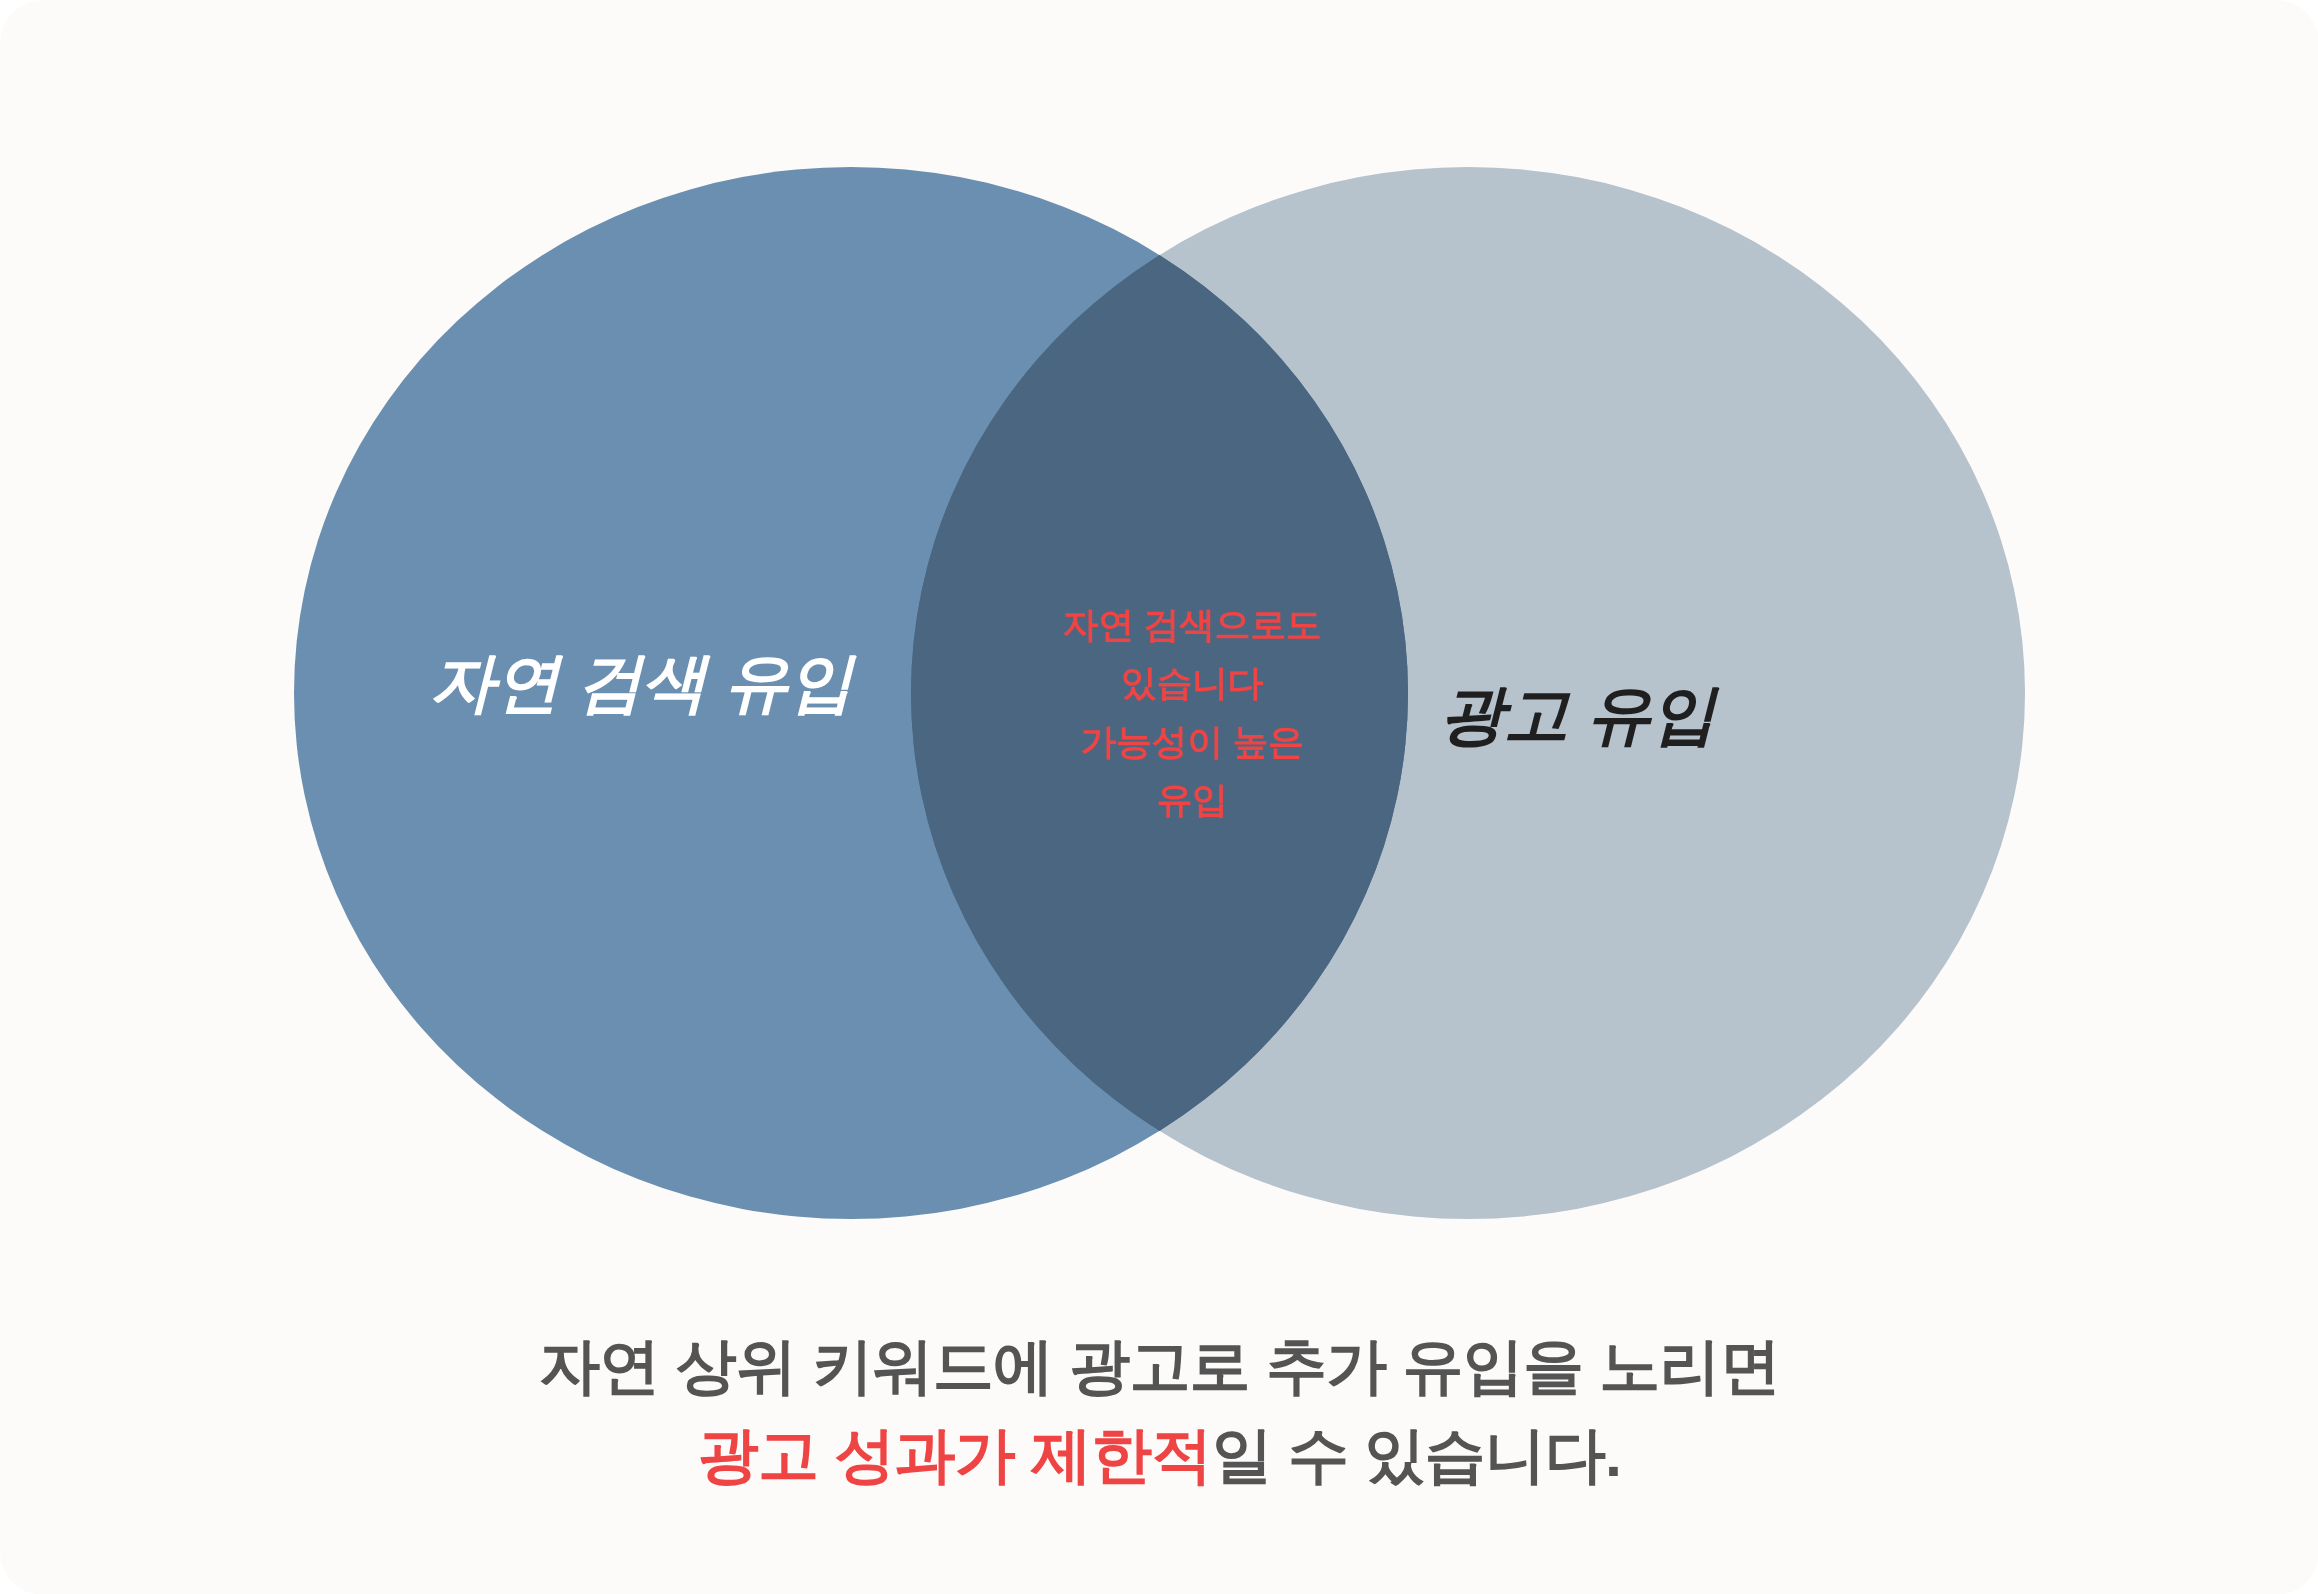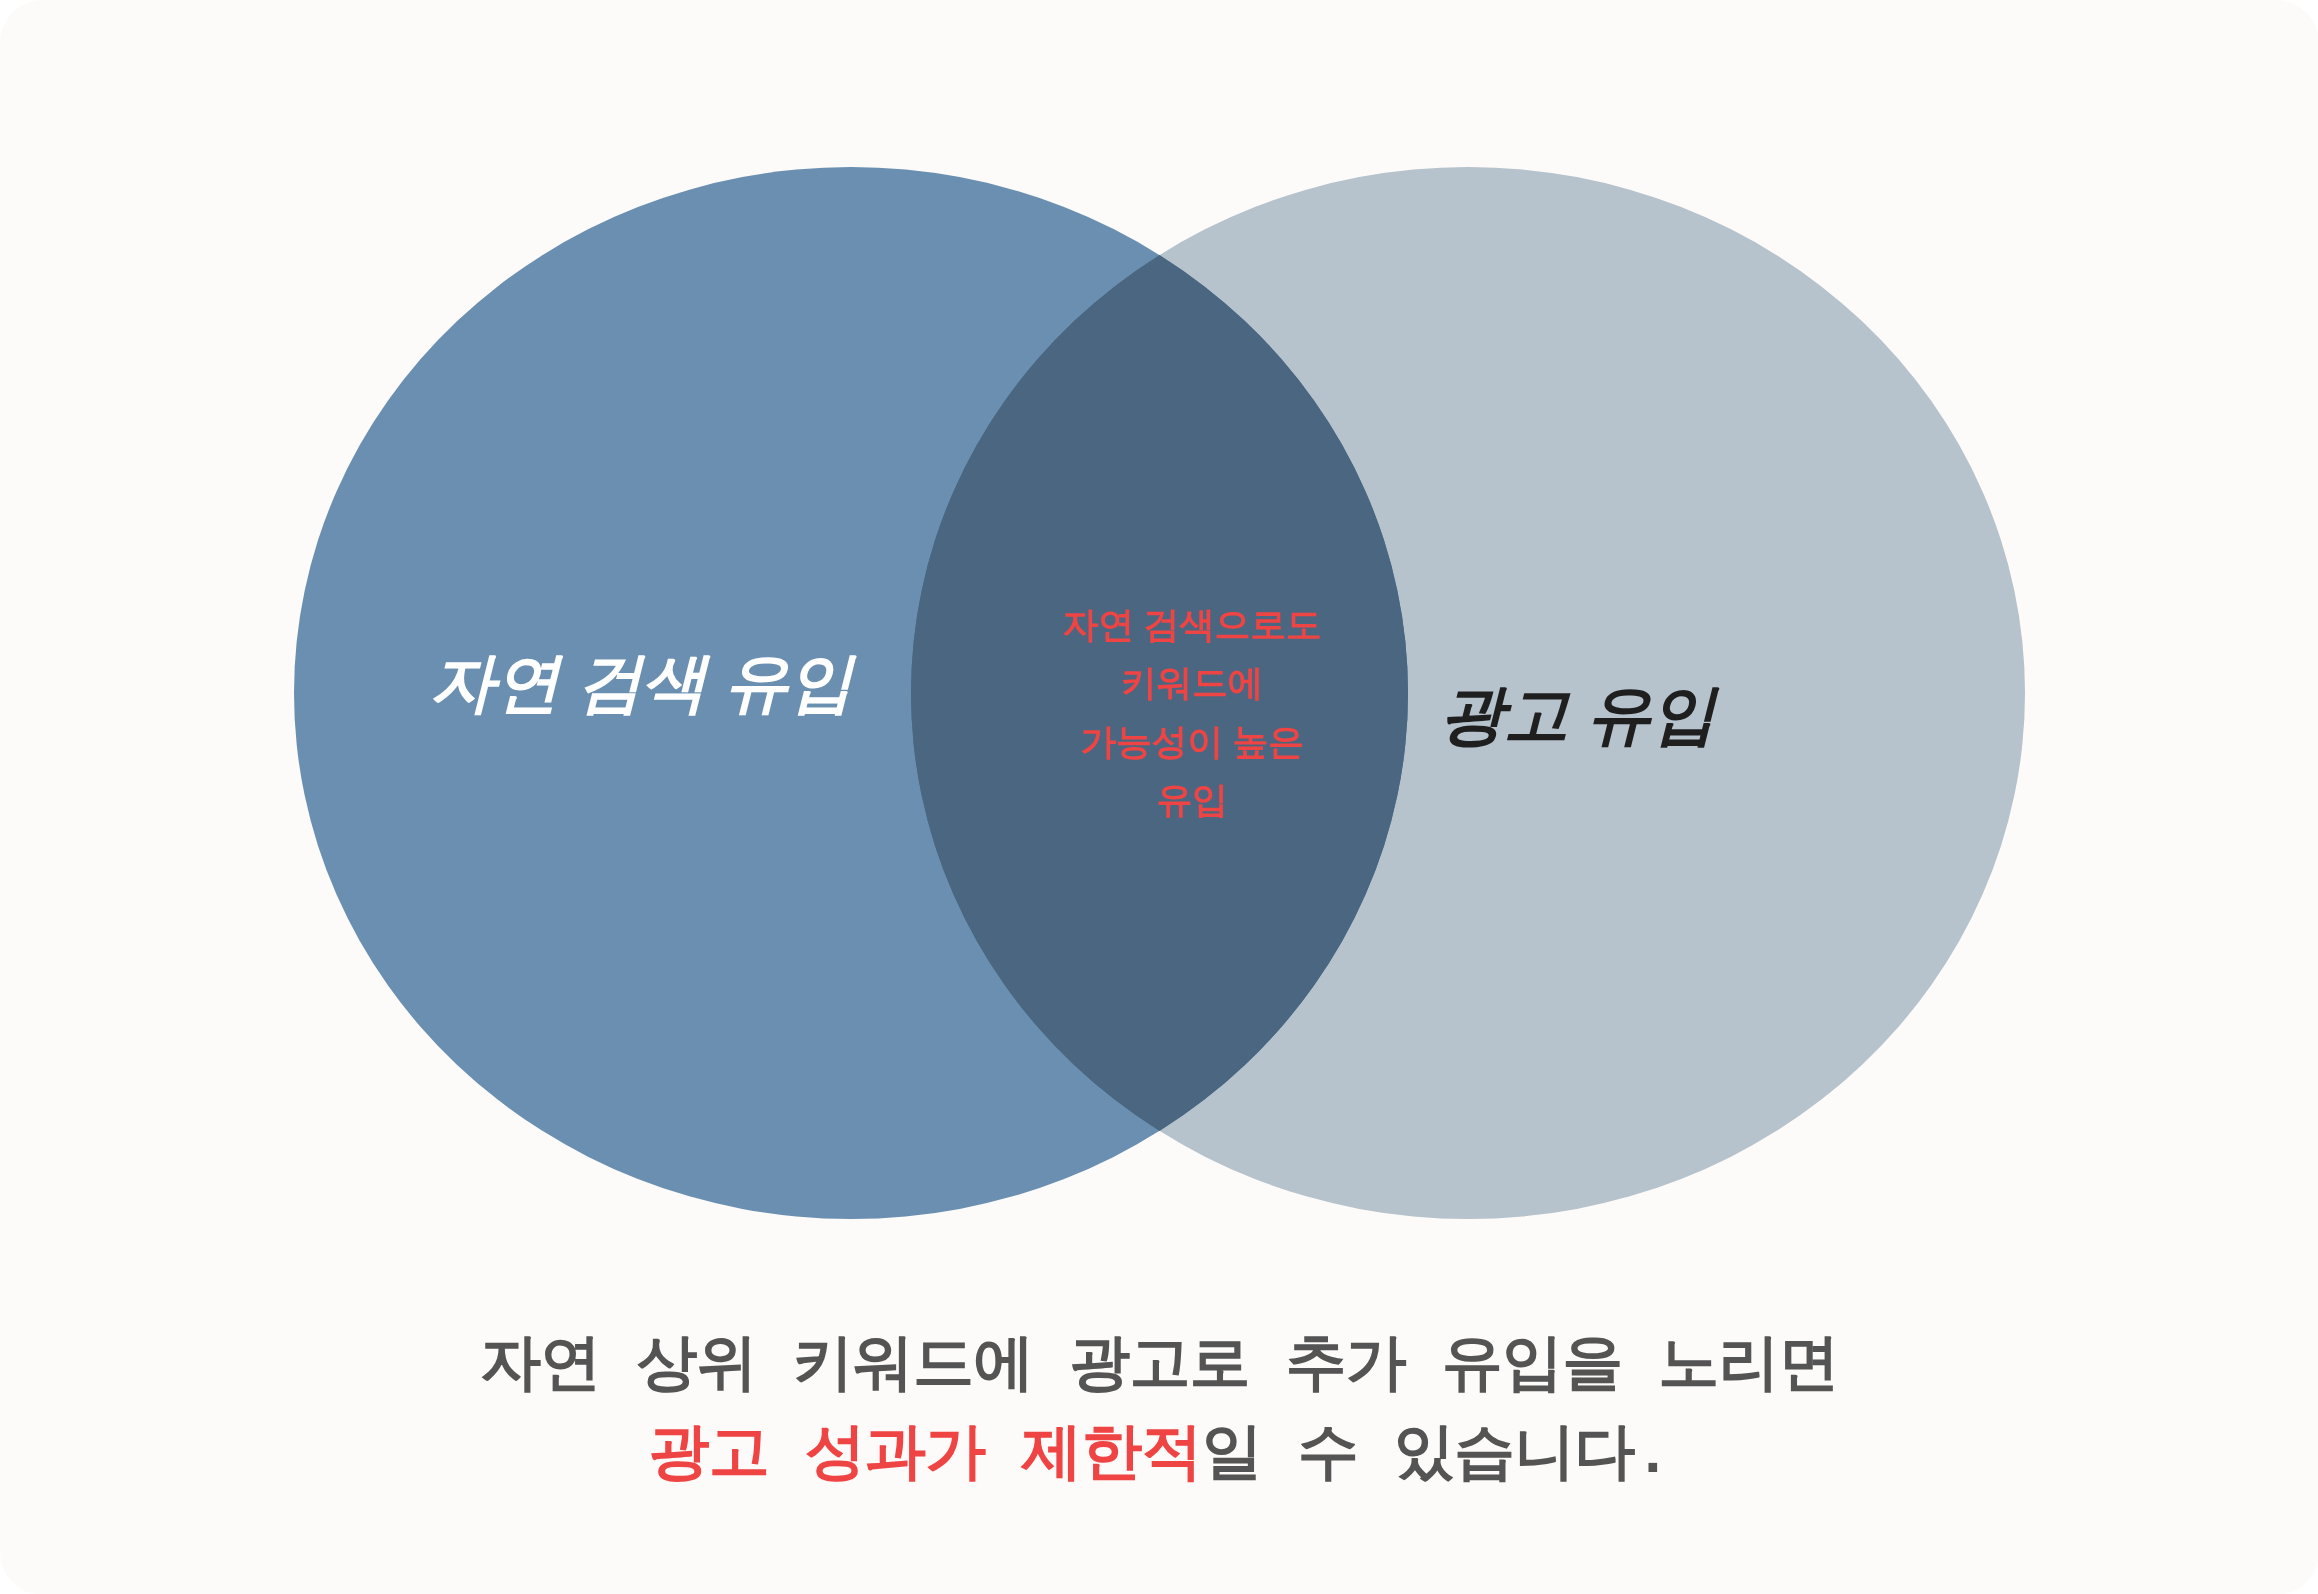--- a/index.html
+++ b/index.html
@@ -110,21 +110,21 @@
     position: absolute;
     left: 0;
     top: 1322px;
     width: 2319px;
     text-align: center;
     font-size: 61px;
     font-weight: bold;
     line-height: 1.46;
     letter-spacing: -0.8px;
   }
-  .cap-line { display: block; white-space: nowrap; font-family: Liberation Mono, monospace; }
+  .cap-line { display: block; white-space: nowrap; }
   .cap-gray { color: #545454; }
   .cap-blue { color: #ef4444; }
 </style>
 </head>
 <body>
 
 <div id="card">
 
   <div id="venn">
 
@@ -135,21 +135,21 @@
     <div id="lens-clip">
       <div id="lens-shape"></div>
     </div>
 
     <div class="circle-label" id="label-left">자연 검색 유입</div>
 
     <div class="circle-label" id="label-right">광고 유입</div>
 
     <div id="label-overlap">
       <div>자연 검색으로도</div>
-      <div>키워드에</div>
+      <div>있습니다</div>
       <div>가능성이 높은</div>
       <div>유입</div>
     </div>
 
   </div>
 
   <div id="caption">
     <span class="cap-line cap-gray">자연 상위 키워드에 광고로 추가 유입을 노리면</span>
     <span class="cap-line"><span class="cap-blue">광고 성과가 제한적</span><span class="cap-gray">일 수 있습니다.</span></span>
   </div>

